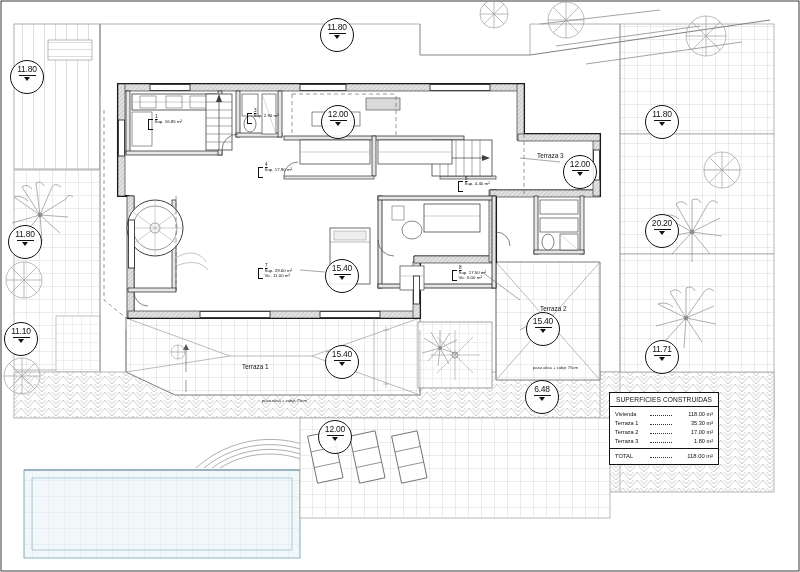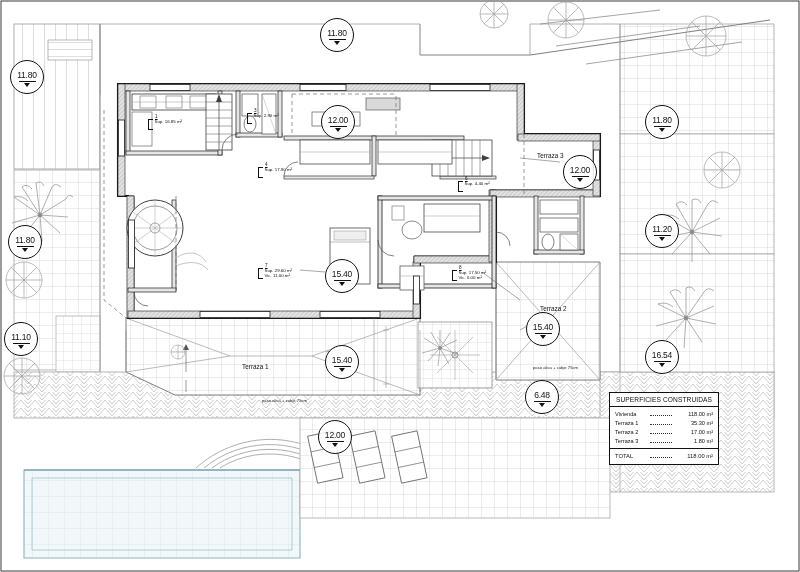--- a/index.html
+++ b/index.html
@@ -29,21 +29,20 @@
   .elev-marker {
     position: absolute;
     width: 34px;
     height: 34px;
     border-radius: 50%;
     border: 1.1px solid #111;
     background: rgba(255,255,255,0.88);
     box-sizing: border-box;
     display: flex;
     align-items: center;
-    justify-content: center;
     flex-direction: column;
   }
   .elev-marker .elev-val {
     font-size: 8.5px;
     line-height: 9px;
     color: #111;
     letter-spacing: -0.2px;
     margin-top: 4px;
     font-family: "Liberation Sans", sans-serif;
   }
@@ -573,36 +572,36 @@
         <div class="elev-val">11.80</div>
         <div class="elev-rule"></div>
         <div class="elev-tri"></div>
       </div>
       <div class="elev-marker" style="left: 563px; top: 155px;">
         <div class="elev-val">12.00</div>
         <div class="elev-rule"></div>
         <div class="elev-tri"></div>
       </div>
       <div class="elev-marker" style="left: 645px; top: 214px;">
-        <div class="elev-val">11.20</div>
+        <div class="elev-val">20.20</div>
         <div class="elev-rule"></div>
         <div class="elev-tri"></div>
       </div>
       <div class="elev-marker" style="left: 325px; top: 259px;">
         <div class="elev-val">15.40</div>
         <div class="elev-rule"></div>
         <div class="elev-tri"></div>
       </div>
       <div class="elev-marker" style="left: 526px; top: 312px;">
         <div class="elev-val">15.40</div>
         <div class="elev-rule"></div>
         <div class="elev-tri"></div>
       </div>
       <div class="elev-marker" style="left: 645px; top: 340px;">
-        <div class="elev-val">16.54</div>
+        <div class="elev-val">11.71</div>
         <div class="elev-rule"></div>
         <div class="elev-tri"></div>
       </div>
       <div class="elev-marker" style="left: 325px; top: 345px;">
         <div class="elev-val">15.40</div>
         <div class="elev-rule"></div>
         <div class="elev-tri"></div>
       </div>
       <div class="elev-marker" style="left: 525px; top: 380px;">
         <div class="elev-val">6.48</div>

